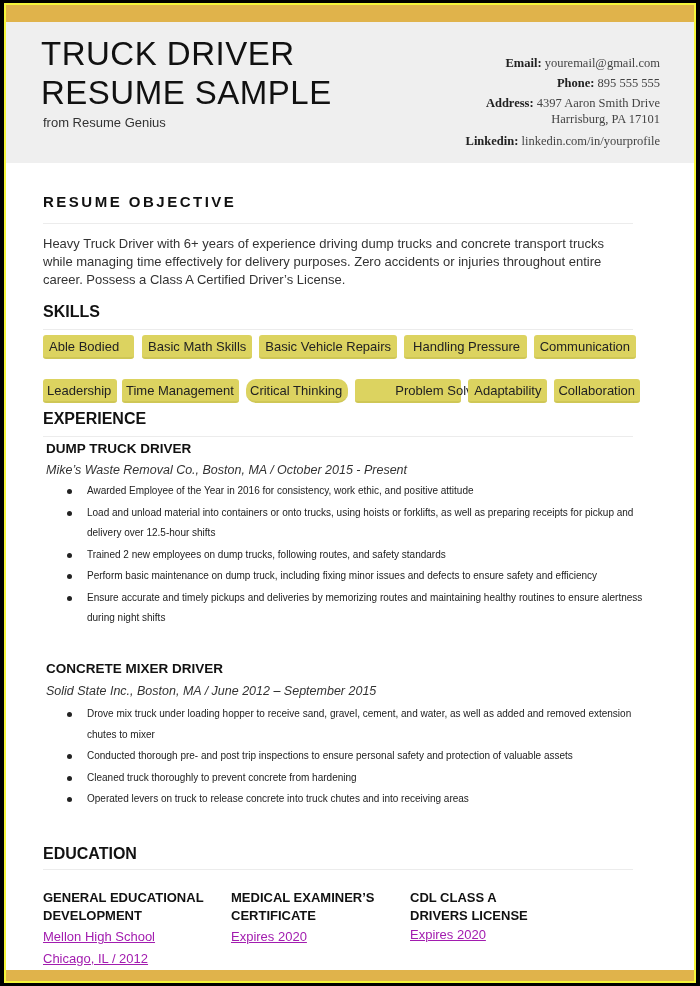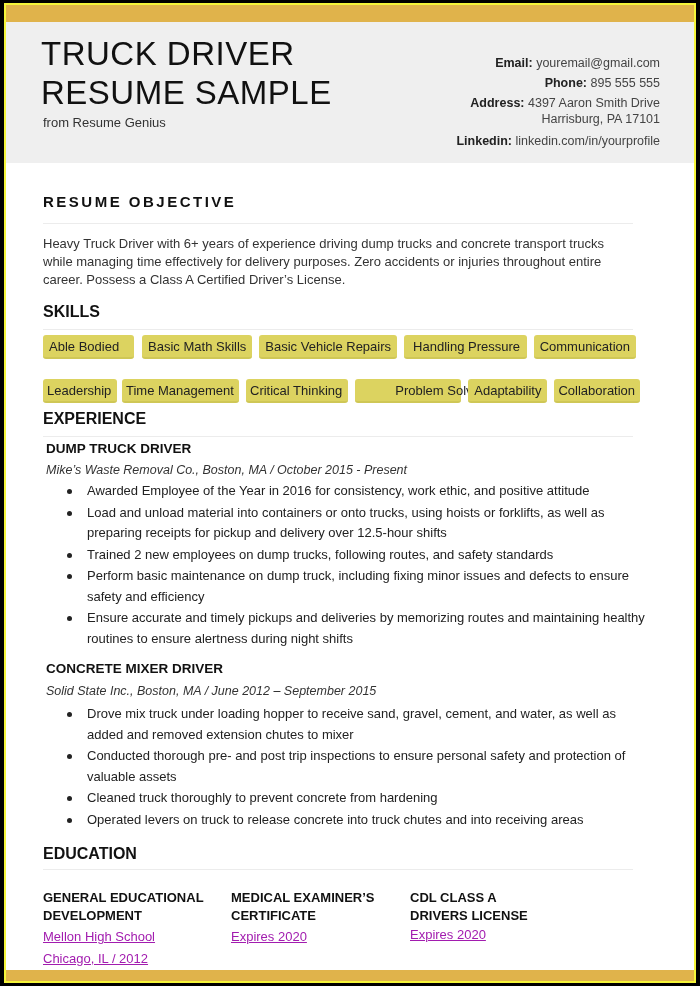--- a/index.html
+++ b/index.html
@@ -19,20 +19,21 @@
   }
   .title {
     position: absolute; left: 35px; top: 12px; font-size: 33px; line-height: 39px;
     color: #111; font-weight: 400; letter-spacing: 0.5px; width: 400px;
     font-family: "Liberation Sans", sans-serif;
   }
   .subtitle { position: absolute; left: 37px; top: 93px; font-size: 13px; color: #333; }
   .contact {
     position: absolute; right: 34px; top: 33px; text-align: right; font-size: 12.5px; color: #444;
     line-height: 16px;
+    font-family: Liberation Serif, serif;
   }
   .contact .row { margin-bottom: 4px; }
   .contact .lbl { font-weight: bold; color: #222; }
   .content { position: absolute; left: 37px; top: 158px; width: 590px; }
   .h-obj {
     position: absolute; top: 30px; font-size: 15px; font-weight: bold; letter-spacing: 2.5px; color: #111;
   }
   .rule { position: absolute; left: 0; width: 590px; height: 1px; background: #ececec; }
   .objective {
     position: absolute; top: 72px; font-size: 13px; line-height: 18px; color: #333; width: 590px;
@@ -42,21 +43,21 @@
   .skill-row { display: flex; margin-bottom: 20px; }
   .chip {
     background: #dcd360; color: #222; font-size: 13px; padding: 4px 6px; margin-right: 7px;
     border-radius: 3px; height: 24px; line-height: 16px; white-space: nowrap;
     border-bottom: 2px solid #cfc756;
   }
   .job-title { position: absolute; font-size: 13.5px; font-weight: bold; color: #111; left: 3px; }
   .job-meta { position: absolute; font-size: 12.5px; font-style: italic; color: #333; left: 3px; }
   .bullets { position: absolute; left: 24px; width: 580px; list-style: none; }
   .bullets li {
-    position: relative; padding-left: 20px; font-size: 13px; line-height: 20.5px; color: #222;
+    position: relative; padding-left: 20px; font-size: 10px; line-height: 20.5px; color: #222;
     margin-bottom: 1px;
   }
   .bullets li::before {
     content: ""; position: absolute; left: 0; top: 8px; width: 5px; height: 5px;
     border-radius: 50%; background: #222;
   }
   .edu { position: absolute; top: 726px; left: 0; width: 600px; }
   .edu-col { position: absolute; top: 0; font-size: 13px; }
   .edu-col .t { font-weight: bold; color: #111; line-height: 18px; }
   .edu-col .d { color: #a21caf; line-height: 20px; margin-top: 2px; text-decoration: underline; }
@@ -105,21 +106,21 @@
         <div class="skill-row">
           <span class="chip" style="margin-right:8px;width:95px;">Able Bodied</span>
           <span class="chip" style="width:112px;">Basic Math Skills</span>
           <span class="chip" style="width:138px;">Basic Vehicle Repairs</span>
           <span class="chip" style="width:128px;padding-left:9px;">Handling Pressure</span>
           <span class="chip" style="width:106px;">Communication</span>
         </div>
         <div class="skill-row">
           <span class="chip" style="margin-right:5px;width:74px;padding-left:4px;">Leadership</span>
           <span class="chip" style="width:117px;padding-left:4px;">Time Management</span>
-          <span class="chip" style="width:104px;padding-left:4px;">Critical Thinking</span>
+          <span class="chip" style="width:104px;padding-left:4px;border-radius:10px;">Critical Thinking</span>
           <span class="chip" style="width:106px;padding-left:40px;">Problem Solving</span>
           <span class="chip" style="width:82px;">Adaptability</span>
           <span class="chip" style="width:86px;padding-left:4px;">Collaboration</span>
         </div>
       </div>
 
       <div class="h-sec" style="top:247px;">EXPERIENCE</div>
       <div class="rule" style="top:273px;"></div>
 
       <div class="job-title" style="top:278px;">DUMP TRUCK DRIVER</div>

